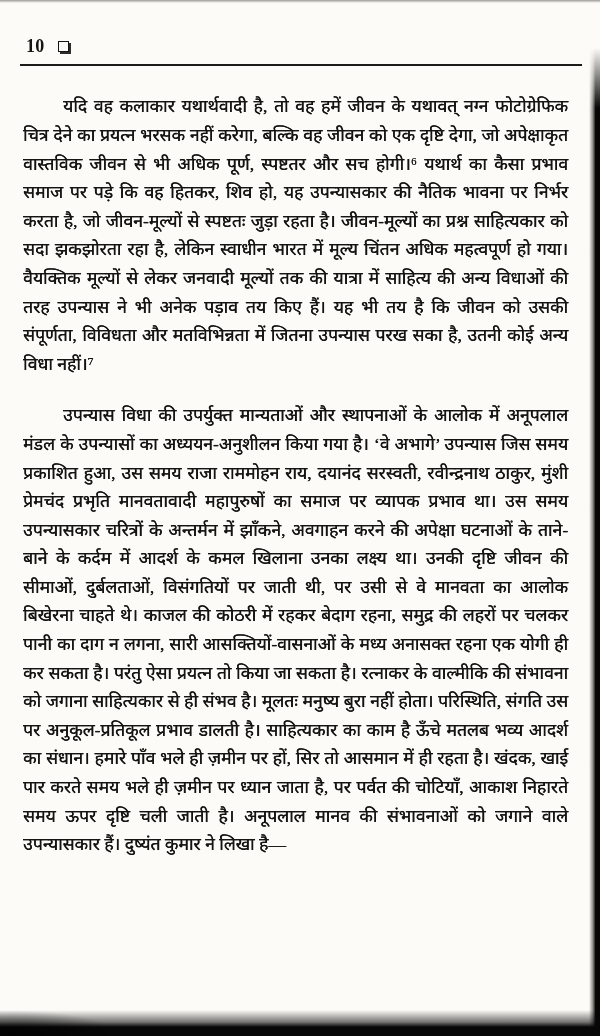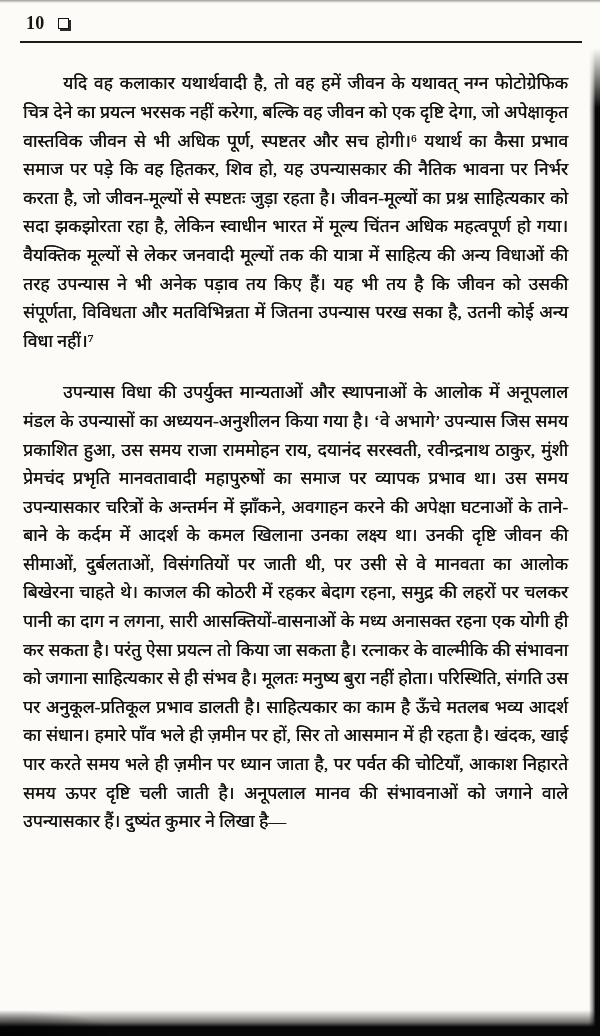--- a/index.html
+++ b/index.html
@@ -13,20 +13,21 @@
     color:#151413;
     box-sizing:border-box;
   }
   
   .page-header{
     display:flex;align-items:center;
     padding:13px 30px 0 26px;
     font-weight:bold;
     font-size:19px;
     letter-spacing:.2px;
+    margin-top:23px;
   }
   .page-num{font-size:18px;font-weight:bold;}
   .sq{
     display:inline-block;
     width:9px;height:9px;
     border:1.6px solid #141414;
     background:#fcfbf7;
     box-shadow:2px 2px 0 rgba(20,20,20,.9);
     margin:0 12px 0 14px;
     flex:0 0 auto;

